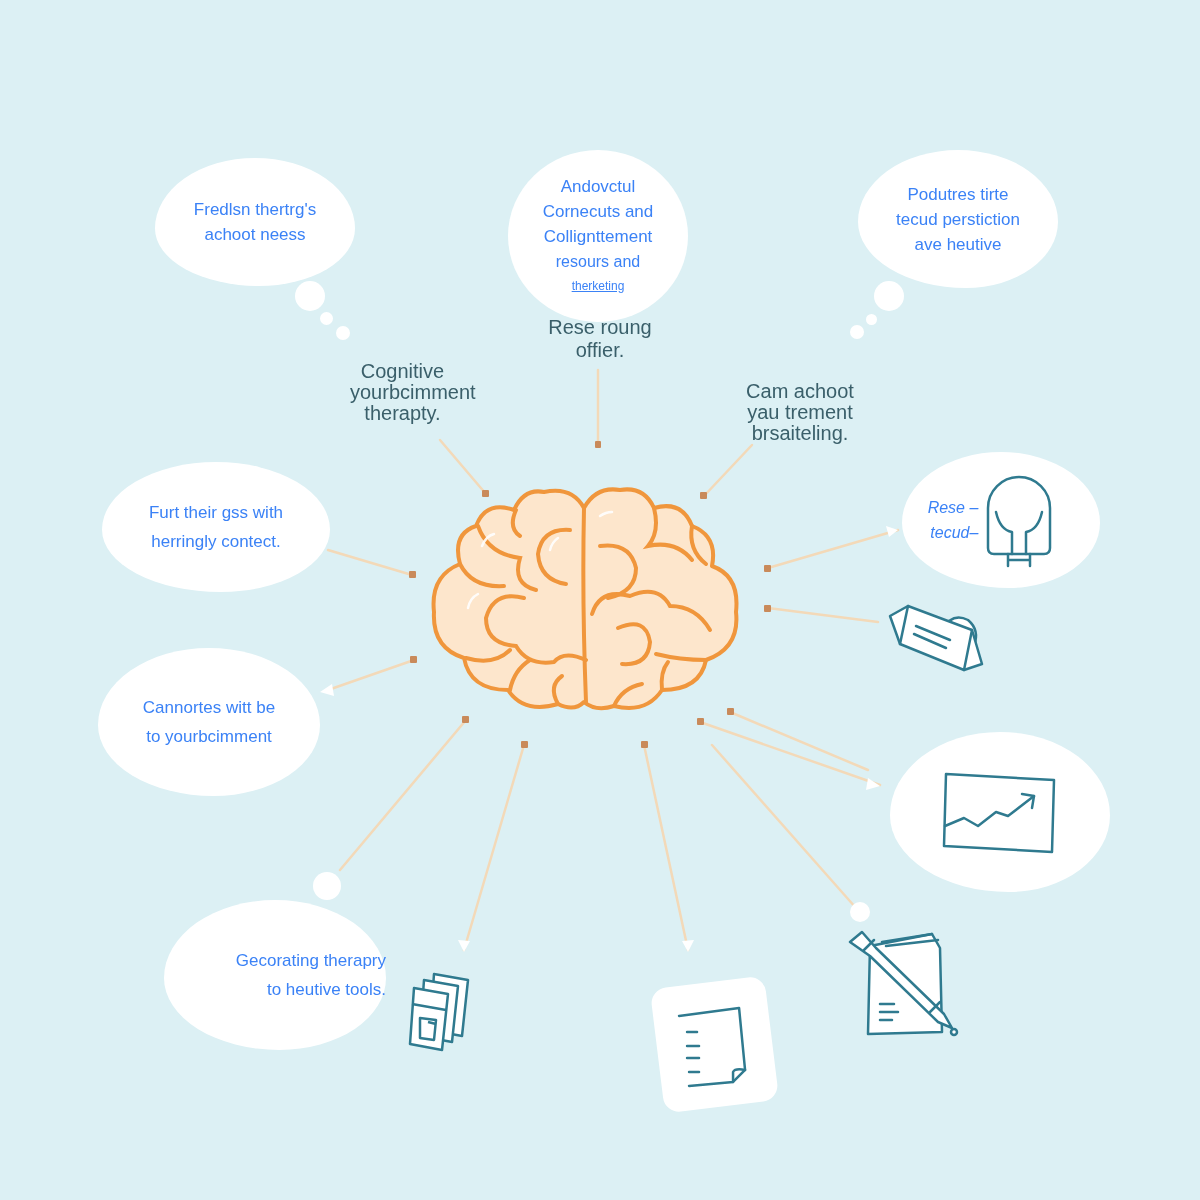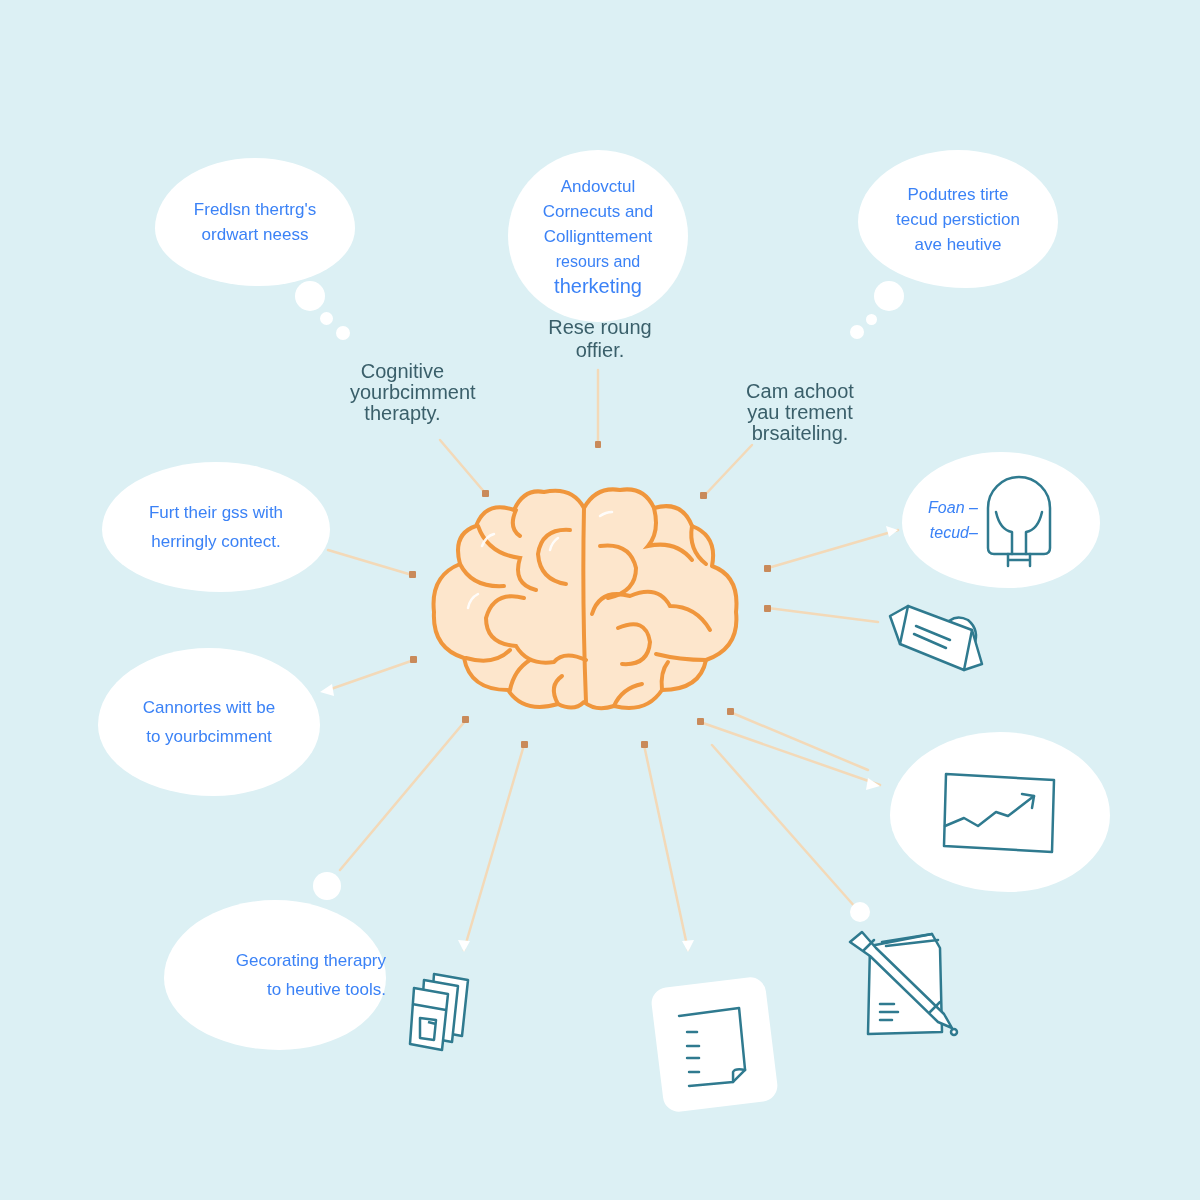--- a/index.html
+++ b/index.html
@@ -58,32 +58,32 @@
     <polygon points="898,530 886,526 889,537"></polygon>
     <polygon points="320,692 332,684 334,696"></polygon>
     <polygon points="464,952 458,940 470,941"></polygon>
     <polygon points="688,952 682,941 694,940"></polygon>
     <polygon points="880,786 868,778 866,790"></polygon>
   </g>
 </svg>
 
 <div class="bubble" style="left:155px;top:158px;width:200px;height:128px;border-radius:50% 50% 48% 52% / 55% 55% 45% 45%;">
   <span class="line">Fredlsn thertrg's</span>
-  <span class="line">ordwart neess</span>
+  <span class="line">achoot neess</span>
 </div>
 <div class="dot" style="left:295px;top:281px;width:30px;height:30px;"></div>
 <div class="dot" style="left:320px;top:312px;width:13px;height:13px;"></div>
 <div class="dot" style="left:336px;top:326px;width:14px;height:14px;"></div>
 
 <div class="bubble" style="left:508px;top:150px;width:180px;height:172px;border-radius:50%;">
   <span class="line">Andovctul</span>
   <span class="line">Cornecuts and</span>
   <span class="line">Collignttement</span>
   <span class="line" style="font-size:16px;">resours and</span>
-  <span class="line" style="font-size:20px;">therketing</span>
+  <span class="line" style="font-size:12px;text-decoration:underline;">therketing</span>
 </div>
 
 <div class="bubble" style="left:858px;top:150px;width:200px;height:138px;border-radius:50% 50% 46% 54% / 52% 52% 48% 48%;">
   <span class="line">Podutres tirte</span>
   <span class="line">tecud perstiction</span>
   <span class="line">ave heutive</span>
 </div>
 <div class="dot" style="left:874px;top:281px;width:30px;height:30px;"></div>
 <div class="dot" style="left:866px;top:314px;width:11px;height:11px;"></div>
 <div class="dot" style="left:850px;top:325px;width:14px;height:14px;"></div>
@@ -99,21 +99,21 @@
 </div>
 
 <div class="dot" style="left:313px;top:872px;width:28px;height:28px;"></div>
 <div class="bubble" style="left:164px;top:900px;width:222px;height:150px;border-radius:50% 50% 48% 52% / 52% 52% 48% 48%;align-items:flex-end;">
   <span class="line" style="line-height:29px;">Gecorating therapry</span>
   <span class="line" style="line-height:29px;">to heutive tools.</span>
 </div>
 
 <div class="bubble" style="left:902px;top:452px;width:198px;height:136px;border-radius:50% 50% 46% 54% / 52% 52% 48% 48%;flex-direction:row;">
   <div style="display:flex;flex-direction:column;align-items:flex-end;margin-right:4px;margin-left:-18px;">
-    <span class="line" style="font-style:italic;font-size:16px;">Foan –</span>
+    <span class="line" style="font-style:italic;font-size:16px;">Rese –</span>
     <span class="line" style="font-style:italic;font-size:16px;">tecud–</span>
   </div>
   <svg width="74" height="104" viewBox="0 0 74 104">
     <g fill="none" stroke="#2f7a8f" stroke-width="2.5" stroke-linecap="round" stroke-linejoin="round">
       <path d="M6,80 L6,40 A31,31 0 0 1 68,40 L68,80 Q68,86 62,86 L12,86 Q6,86 6,80 Z"></path>
       <path d="M14,44 Q18,62 30,64 L30,86"></path>
       <path d="M60,44 Q56,62 44,64 L44,86"></path>
       <path d="M26,86 L26,98 M48,86 L48,98 M26,92 L48,92"></path>
     </g>
   </svg>

